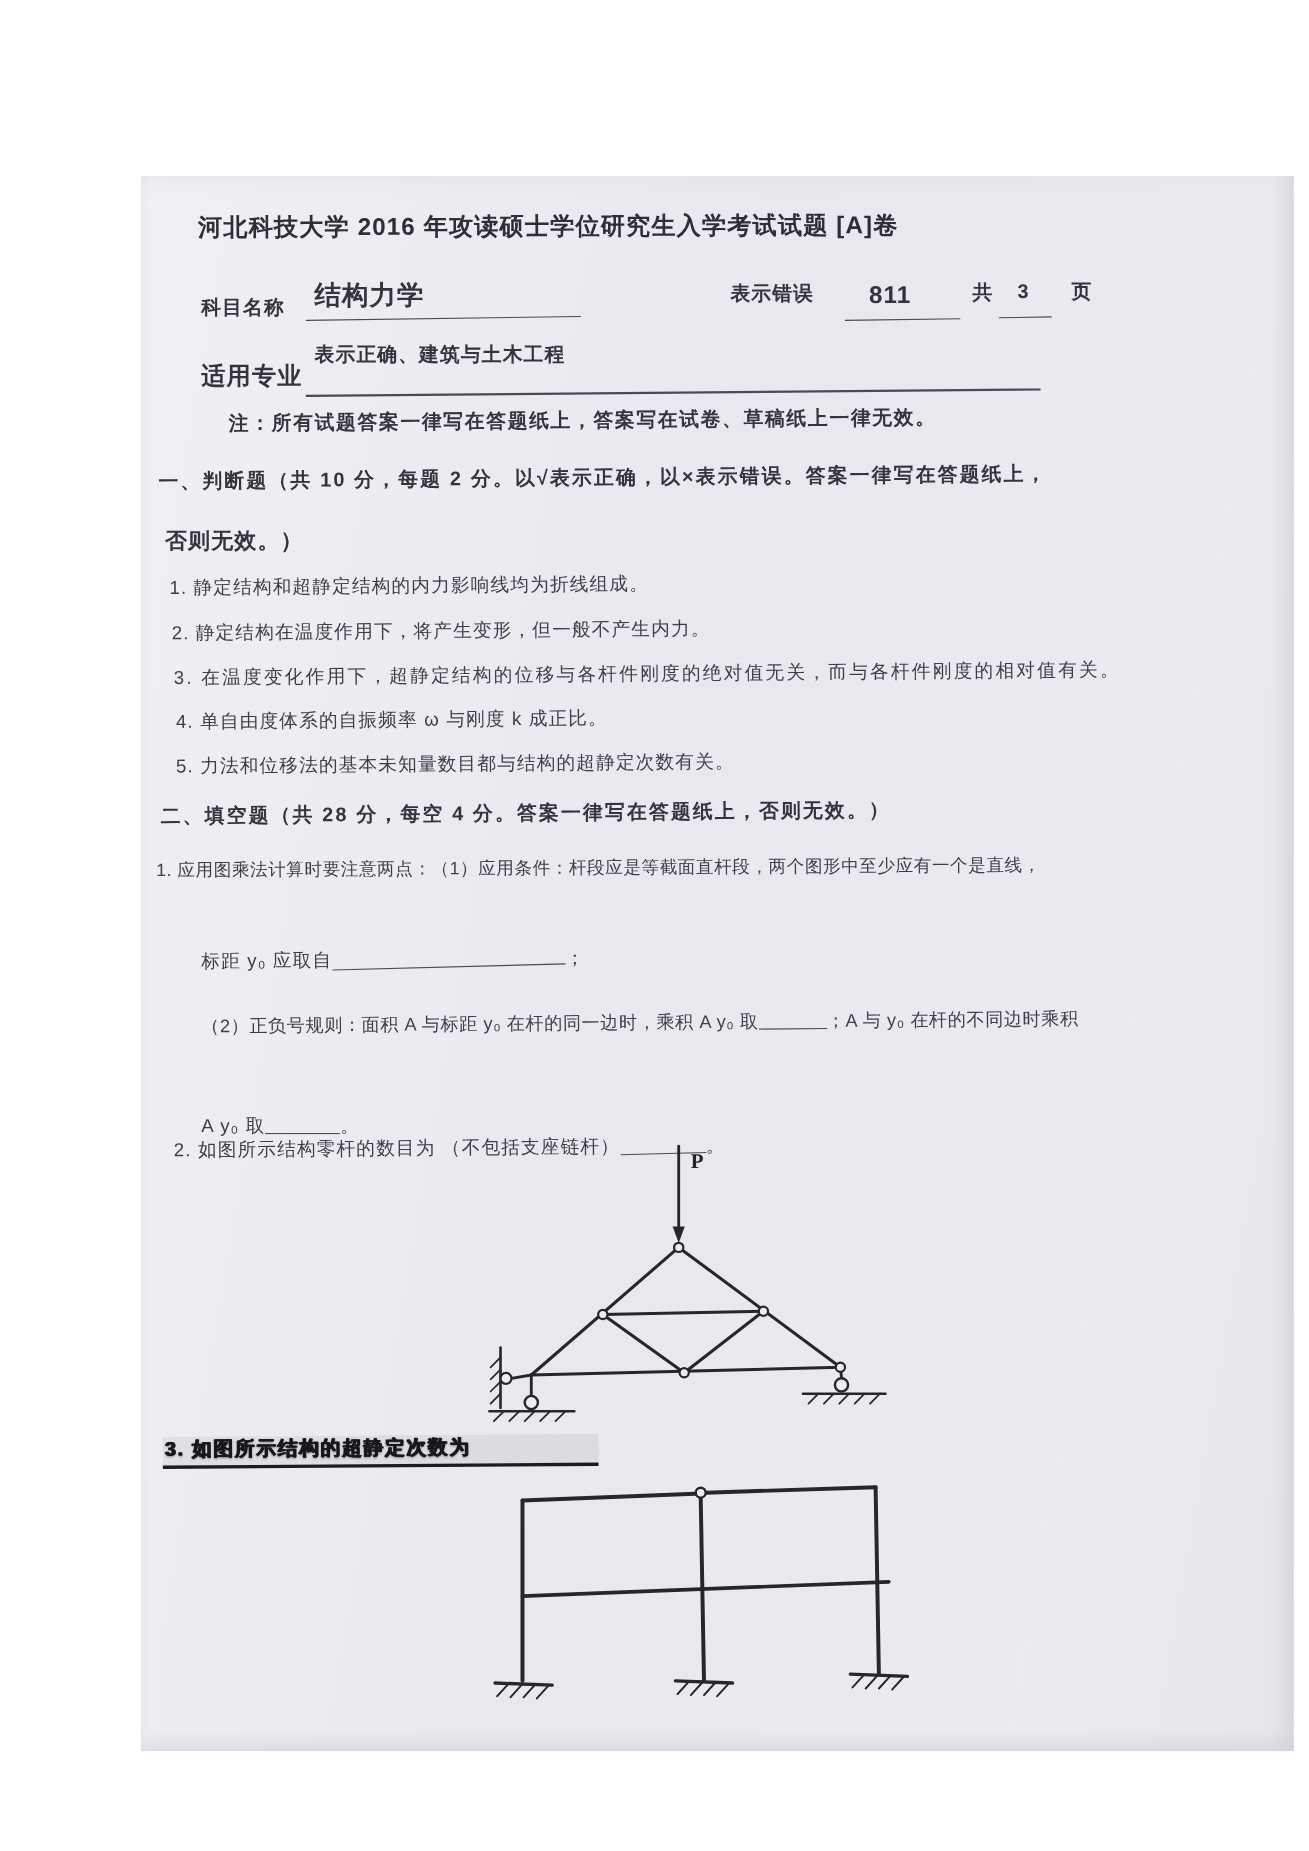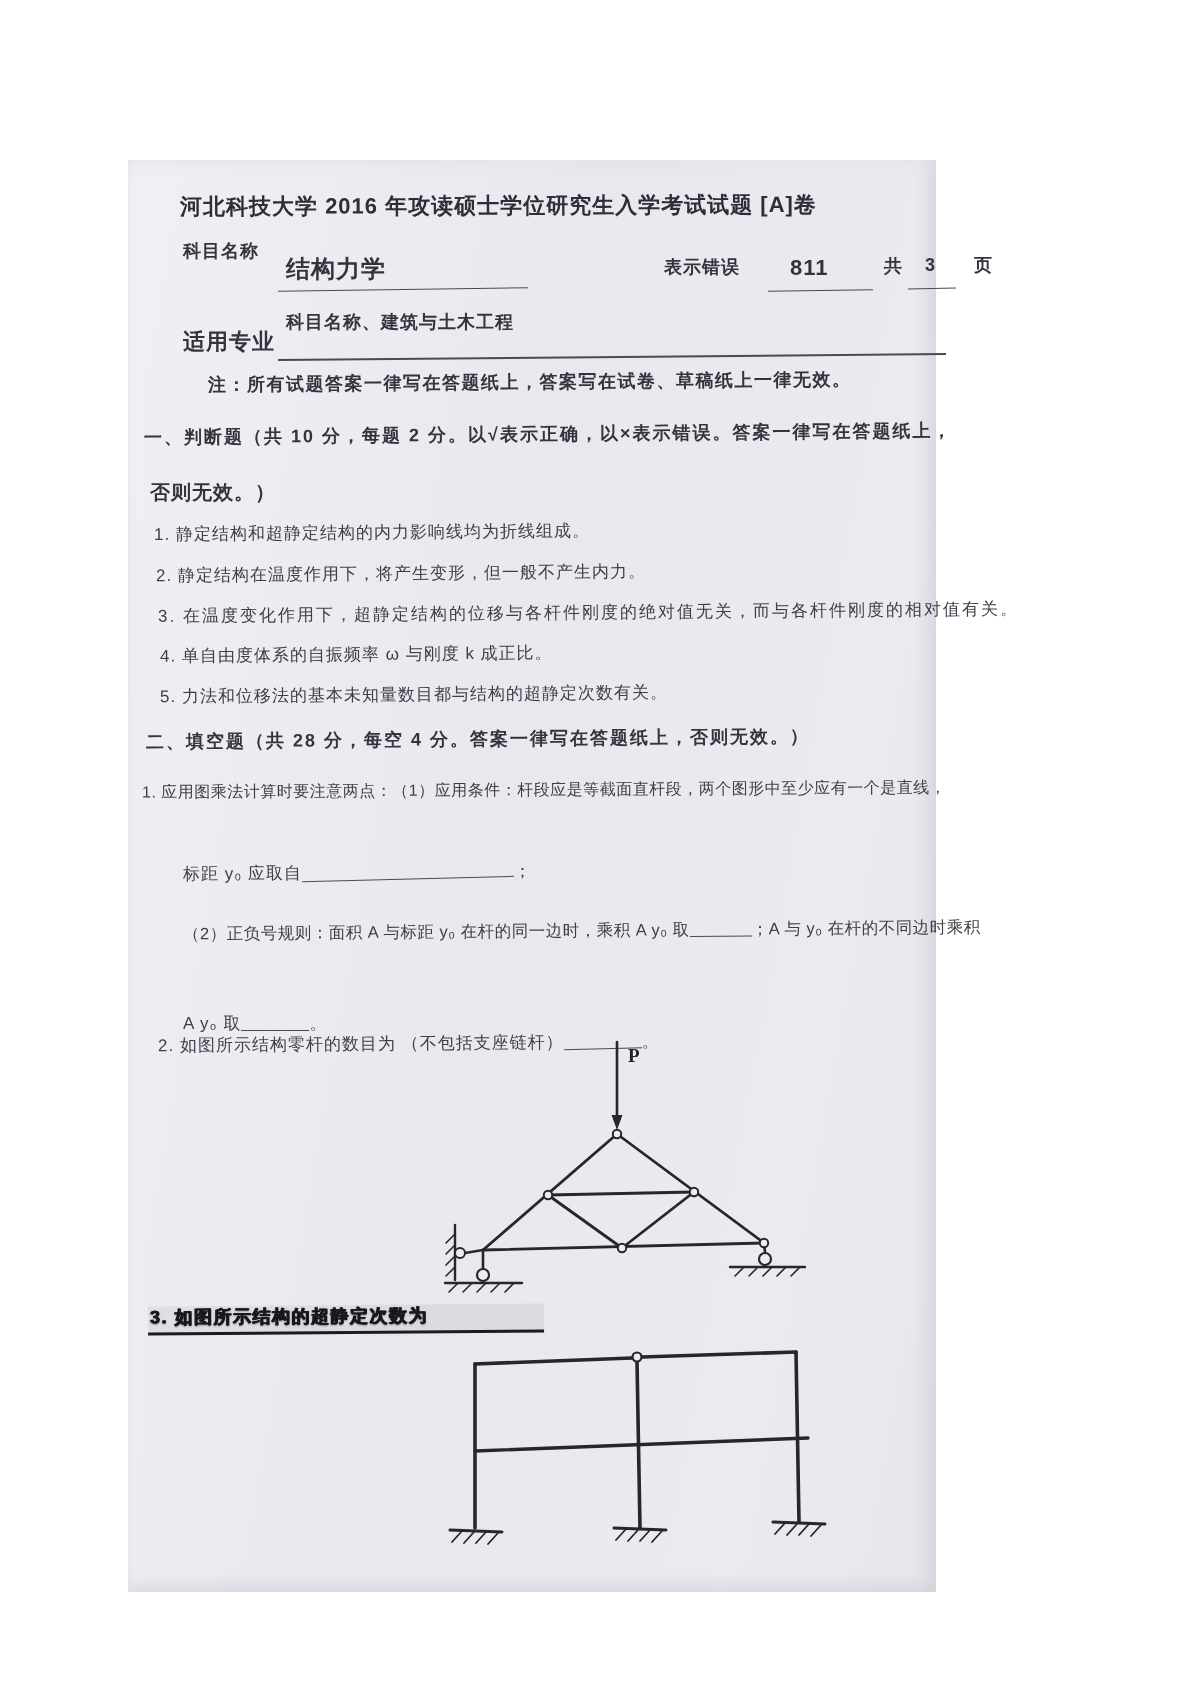--- a/index.html
+++ b/index.html
@@ -2,21 +2,21 @@
 <html><head>
 <meta charset="utf-8">
 <style>
   html,body{margin:0;padding:0;}
   body{
     width:1190px;height:1683px;position:relative;background:#ffffff;
     font-family:"Liberation Sans","DejaVu Sans",sans-serif;
     overflow:hidden;
   }
   .paper{
-    position:absolute;left:128px;top:160px;width:808px;height:1432px;
+    position:absolute;left:128px;top:160px;width:1048px;height:1432px;
     background:linear-gradient(100deg,#f0eff4 0%,#e9e8ee 45%,#ebeaf0 80%,#e7e6ec 100%);
     box-shadow:inset -8px 0 18px rgba(120,120,140,.14), inset 0 -6px 14px rgba(120,120,140,.10), inset 4px 2px 16px rgba(255,255,255,.5);
     color:#3f3e48;
   }
   .line{position:absolute;white-space:nowrap;font-size:17px;letter-spacing:1px;line-height:1.25;}
   .b{font-weight:bold;color:#35343e;}
   .title{font-size:22px;font-weight:bold;letter-spacing:1px;color:#2e2d38;transform:rotate(-0.2deg);}
   .rule{position:absolute;border-top:1.6px solid #4a4954;height:0;}
   .blank{display:inline-block;border-bottom:1.6px solid #4a4954;height:14px;vertical-align:-2px;}
   .smudged{
@@ -31,34 +31,34 @@
   svg line, svg polyline{stroke:#26262d;stroke-linecap:round;}
   .figP{font-family:"Liberation Serif","DejaVu Serif",serif;font-weight:bold;font-size:19px;fill:#23232a;}
 </style>
 </head>
 <body>
 
 <div class="paper">
 
   <div class="line title" style="left:52px;top:32px;">河北科技大学 2016 年攻读硕士学位研究生入学考试试题  [A]卷</div>
 
-  <div class="line b" style="left:55px;top:80px;font-size:18px;">科目名称</div>
+  <div class="line b" style="left:55px;top:108px;font-size:18px;">科目名称</div>
   <div class="line b" style="left:158px;top:94px;font-size:24px;">结构力学</div>
   <div class="rule" style="left:150px;top:129px;width:250px;transform:rotate(-0.8deg);"></div>
 
   <div class="line b" style="left:536px;top:96px;font-size:18px;">表示错误</div>
   <div class="line b" style="left:662px;top:94px;font-size:22px;">811</div>
   <div class="rule" style="left:640px;top:130px;width:105px;transform:rotate(-0.8deg);"></div>
   <div class="line b" style="left:756px;top:95px;font-size:18px;">共</div>
   <div class="line b" style="left:797px;top:94px;font-size:18px;">3</div>
   <div class="rule" style="left:780px;top:128px;width:48px;transform:rotate(-1deg);"></div>
   <div class="line b" style="left:846px;top:94px;font-size:18px;">页</div>
 
   <div class="line b" style="left:55px;top:168px;font-size:22px;">适用专业</div>
-  <div class="line b" style="left:158px;top:151px;font-size:18px;">科目名称、建筑与土木工程</div>
+  <div class="line b" style="left:158px;top:151px;font-size:18px;">表示正确、建筑与土木工程</div>
   <div class="rule" style="left:150px;top:196px;width:668px;transform:rotate(-0.5deg);border-top-width:2px;"></div>
 
   <div class="line b tilt-up" style="left:80px;top:211px;font-size:18px;letter-spacing:1.5px;">注：所有试题答案一律写在答题纸上，答案写在试卷、草稿纸上一律无效。</div>
 
   <div class="line b tilt-up" style="left:16px;top:263px;font-size:18px;letter-spacing:2px;">一、判断题（共 10 分，每题 2 分。以√表示正确，以×表示错误。答案一律写在答题纸上，</div>
   <div class="line b" style="left:22px;top:320px;font-size:20px;">否则无效。）</div>
 
   <div class="line tilt-up" style="left:26px;top:362px;">1.  静定结构和超静定结构的内力影响线均为折线组成。</div>
   <div class="line tilt-up" style="left:28px;top:403px;">2.  静定结构在温度作用下，将产生变形，但一般不产生内力。</div>
   <div class="line tilt-up" style="left:30px;top:442px;letter-spacing:2px;">3.  在温度变化作用下，超静定结构的位移与各杆件刚度的绝对值无关，而与各杆件刚度的相对值有关。</div>

